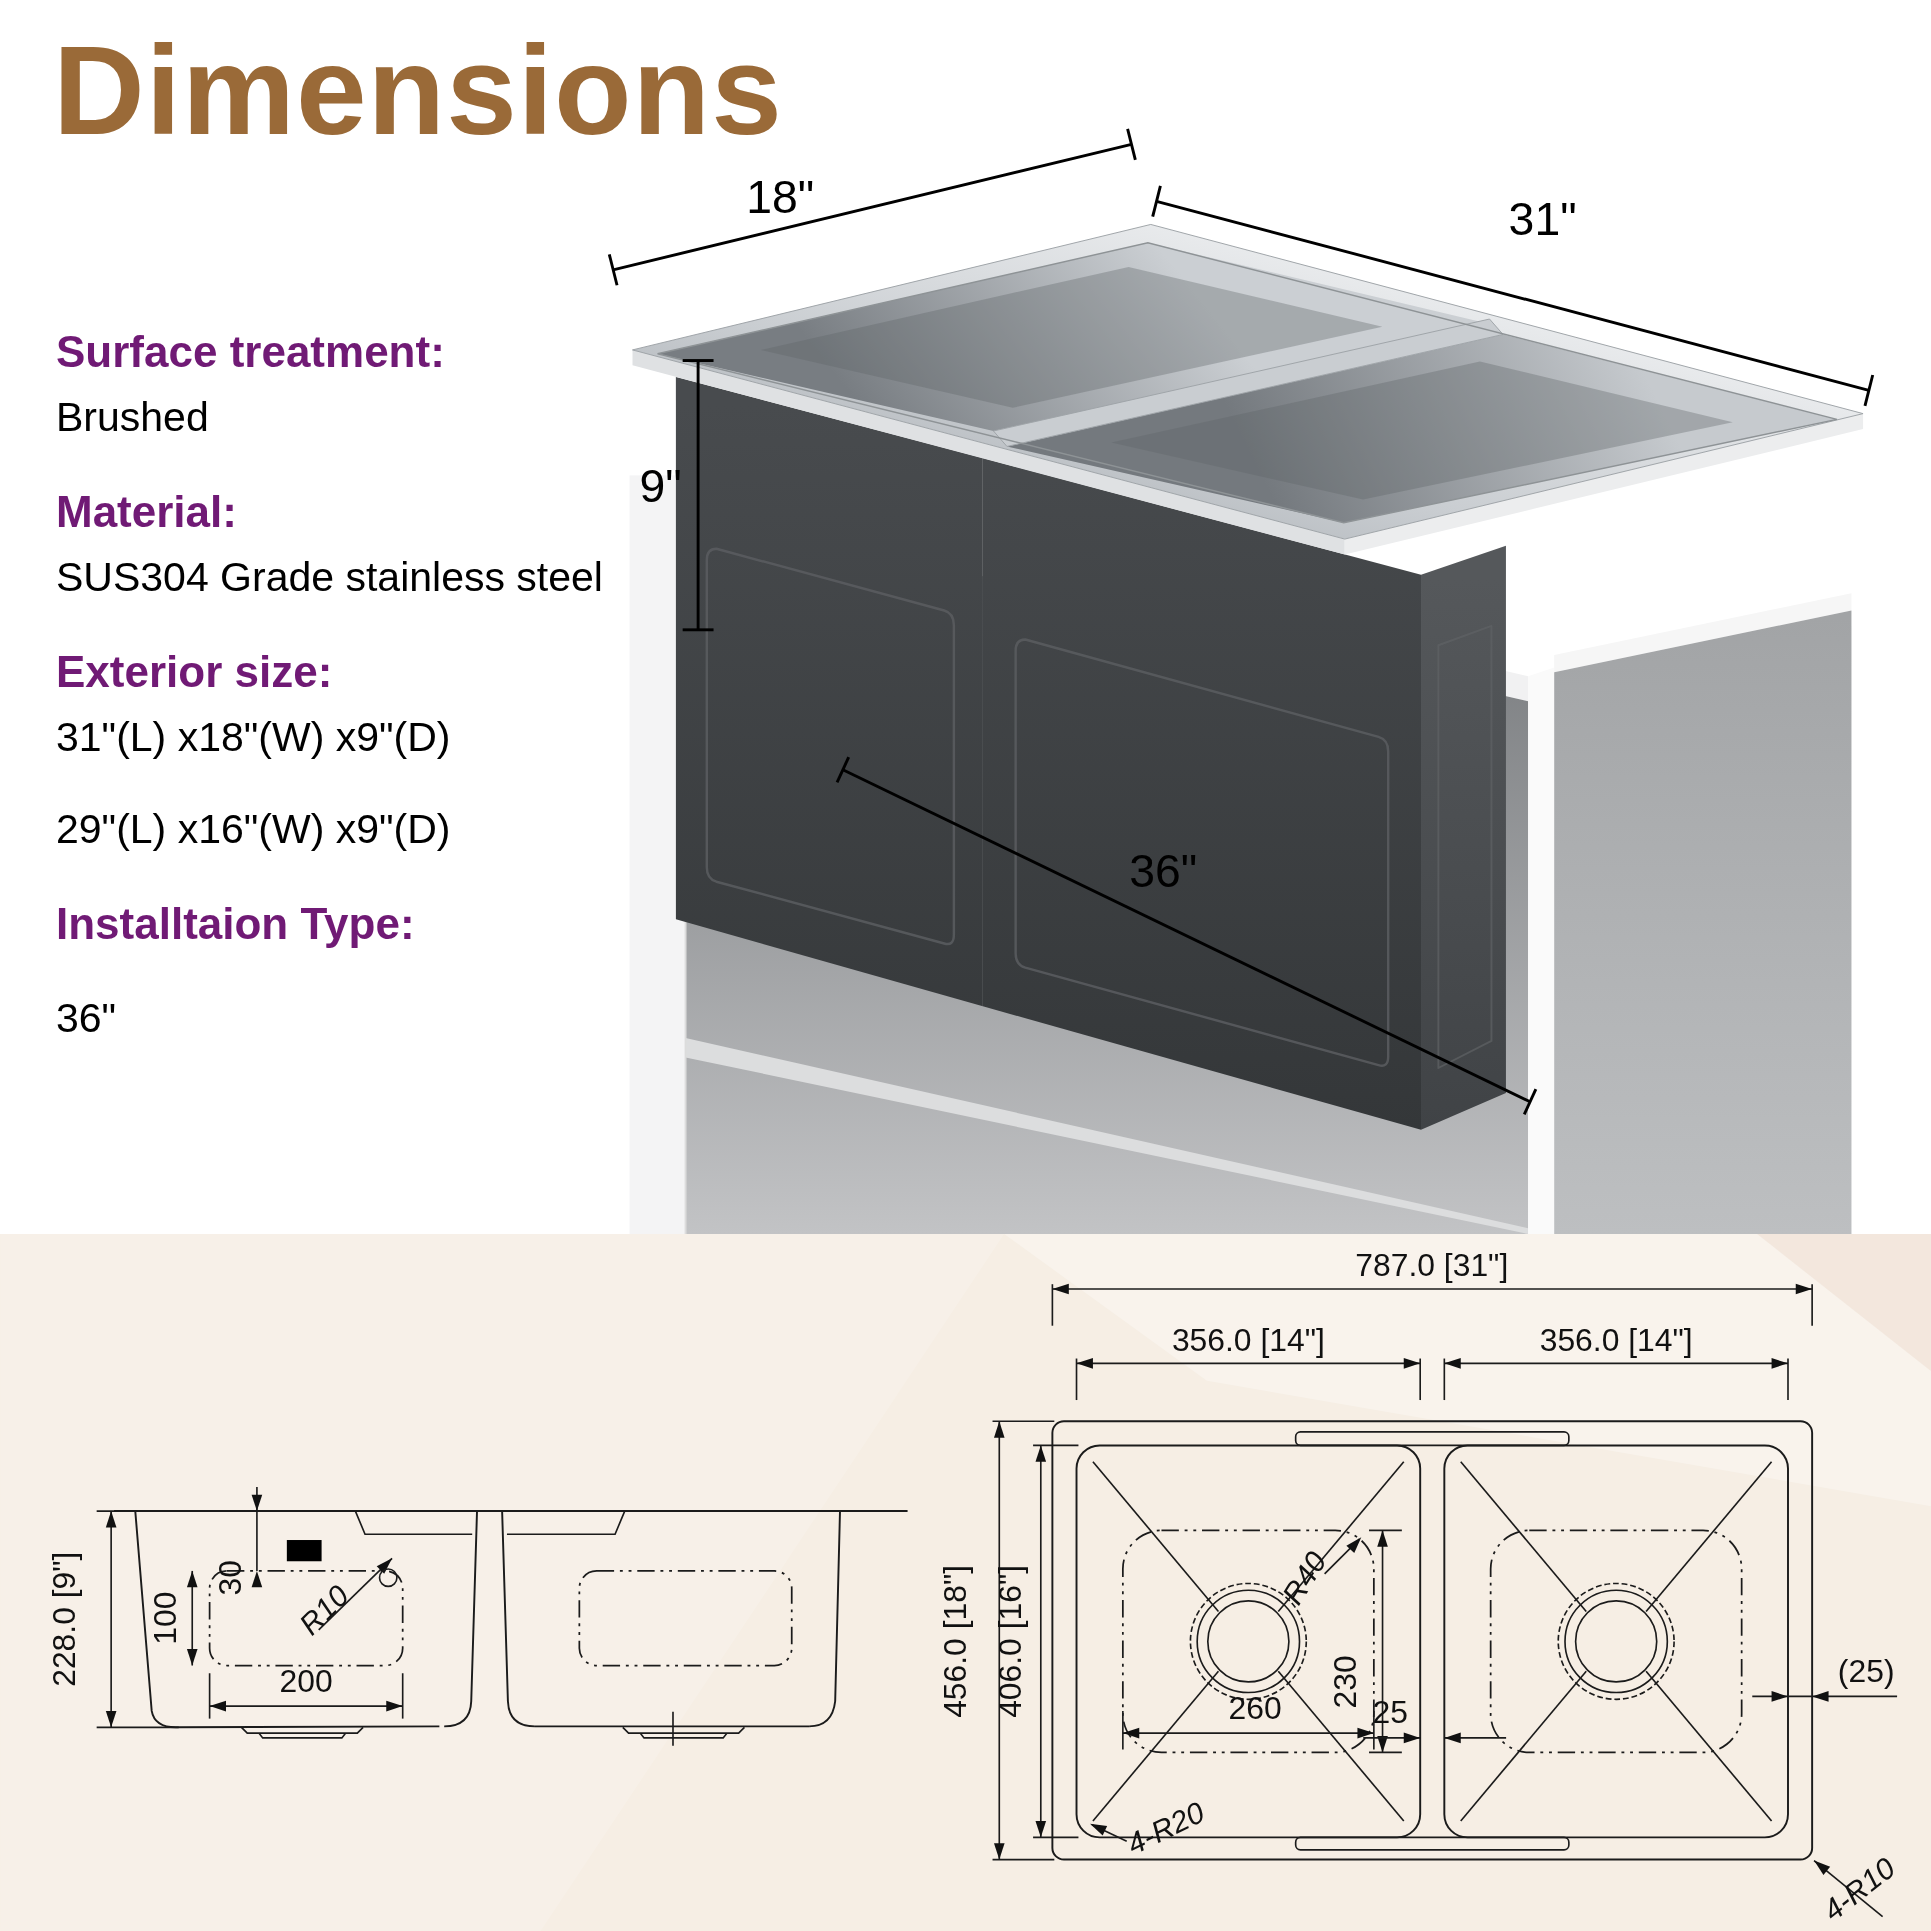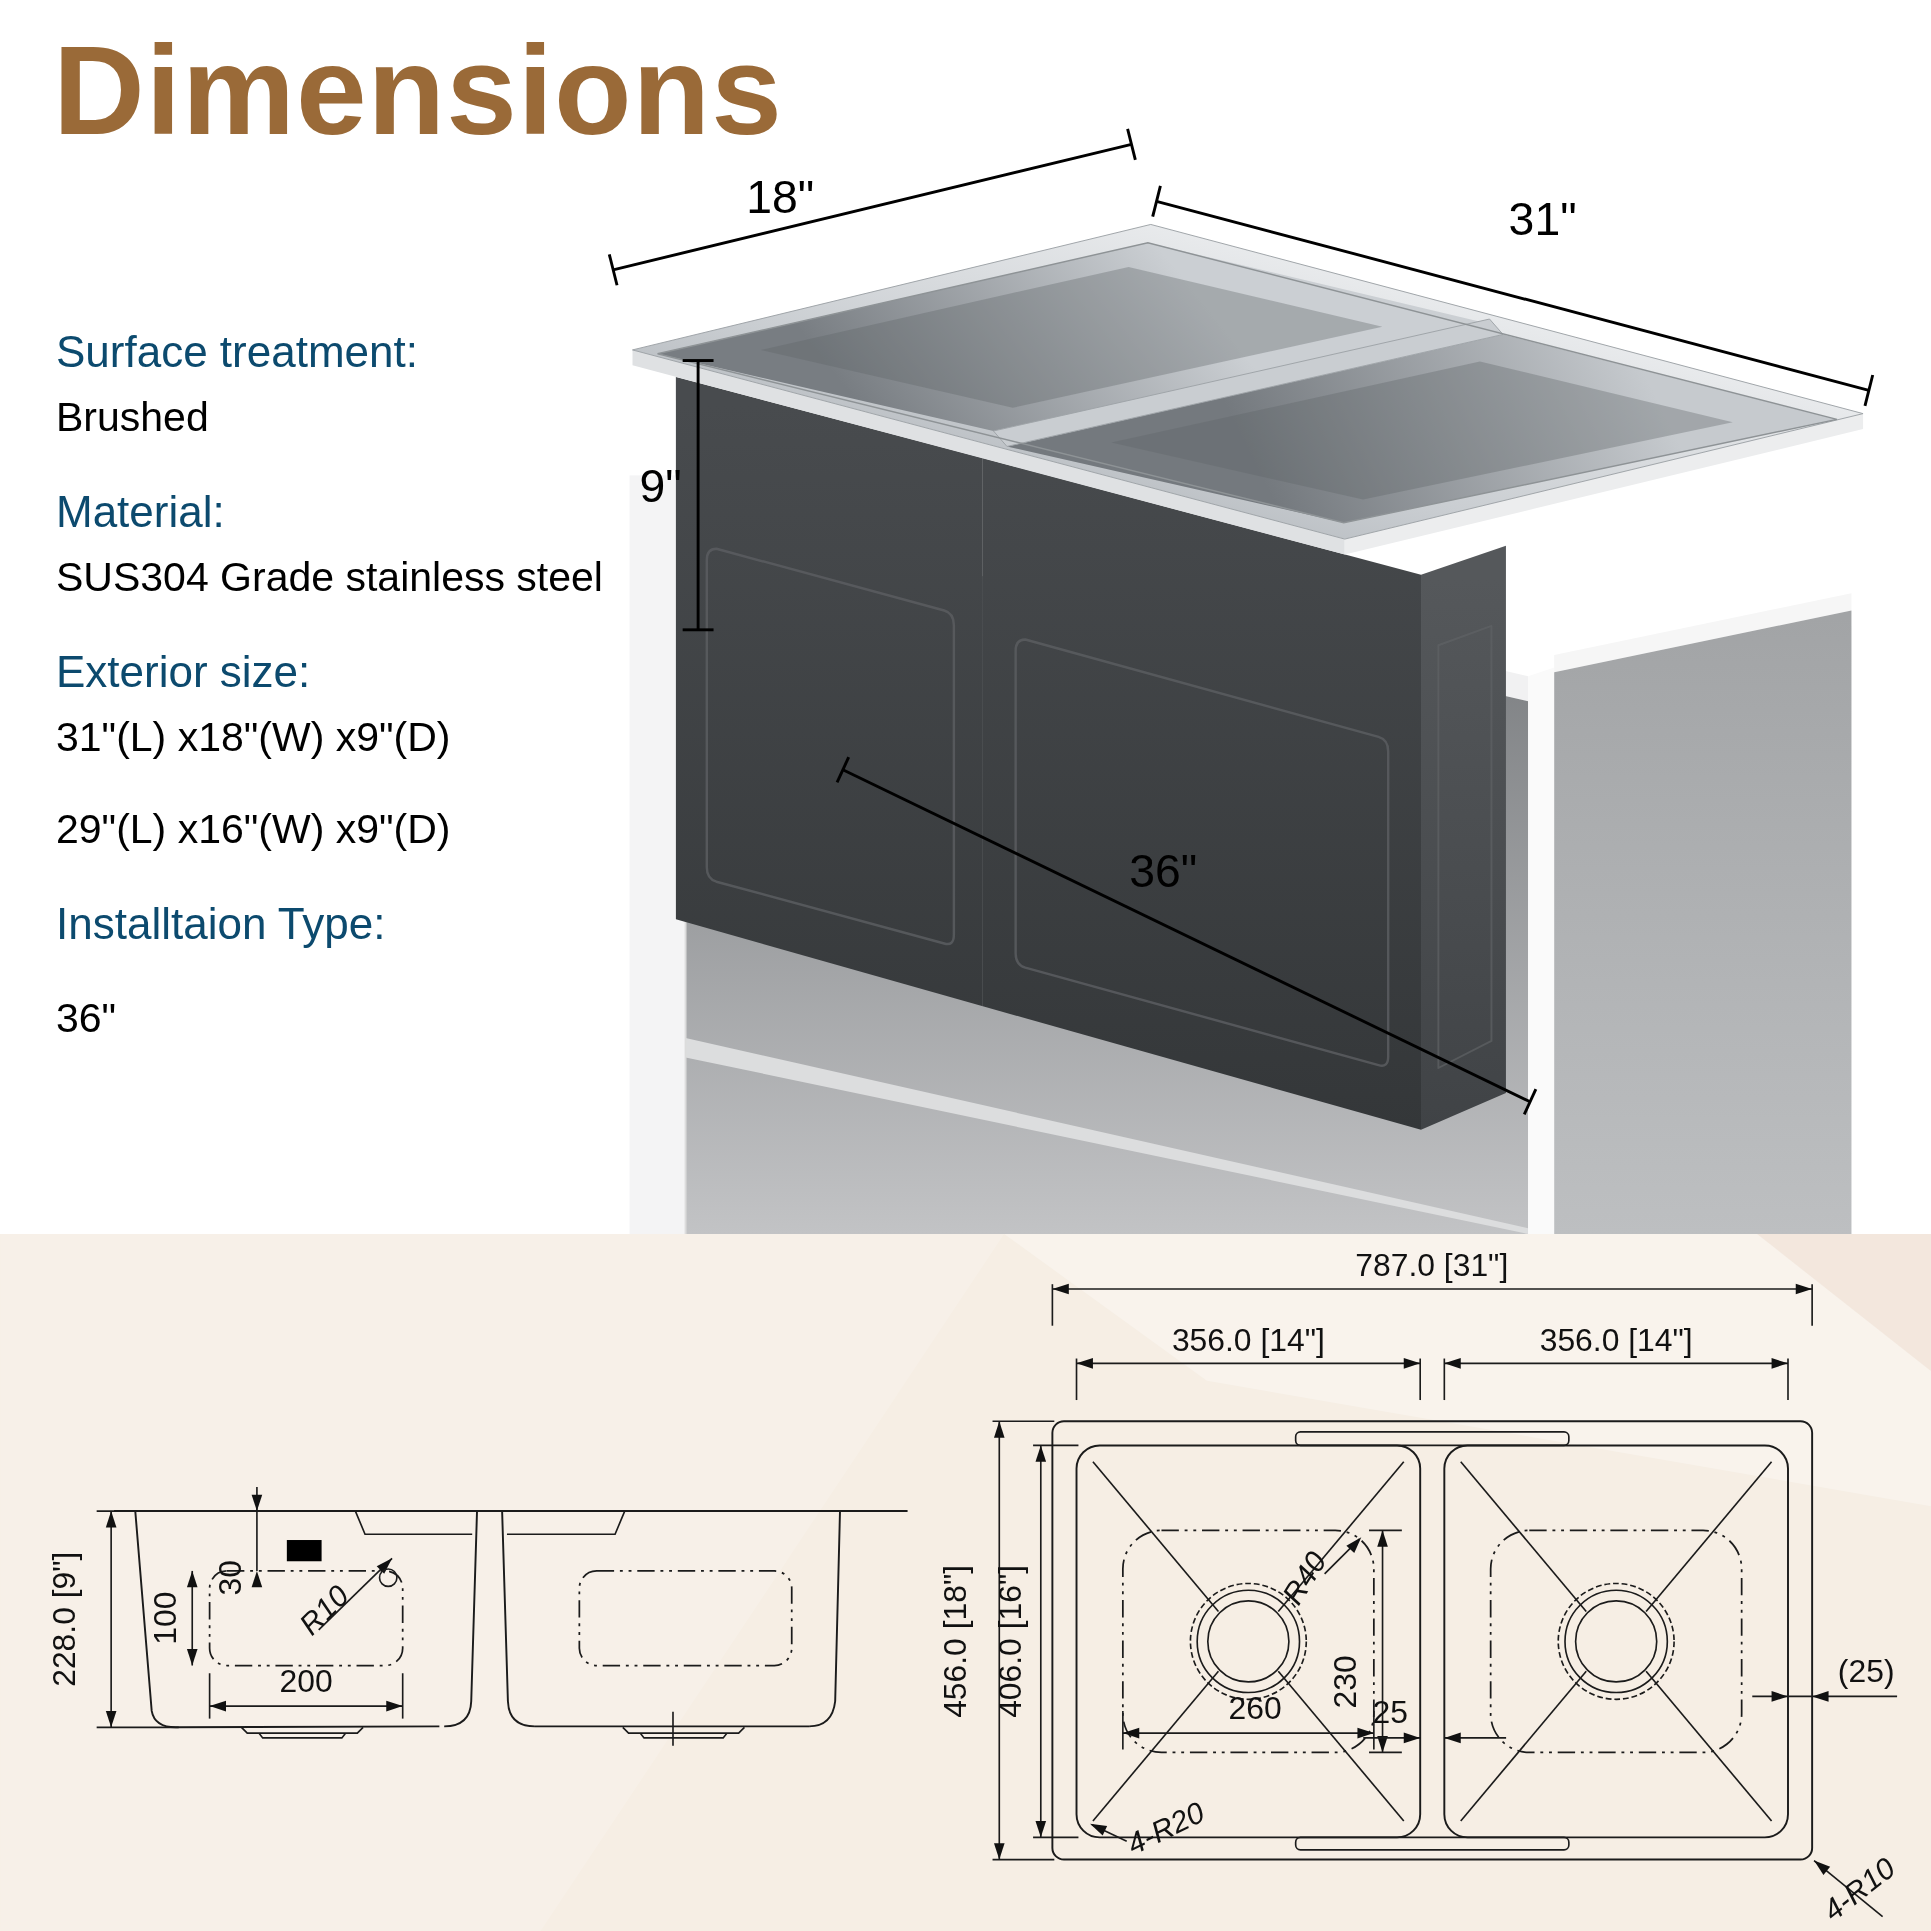--- a/index.html
+++ b/index.html
@@ -4,21 +4,21 @@
 <style>
   html,body{margin:0;padding:0;}
   body{font-family:"Liberation Sans",sans-serif;}
   .page{position:relative;width:1931px;height:1931px;background:#ffffff;overflow:hidden;}
   .top-section{position:absolute;left:0;top:0;width:1574px;height:1234px;background:#ffffff;}
   .bottom-section{position:absolute;left:0;top:1234px;width:1931px;height:697px;background:#F6EEE4;}
   .page-title{position:absolute;left:53px;top:17.4px;font-size:127px;font-weight:bold;color:#9A6A38;letter-spacing:1px;}
   .page-subtitle{position:absolute;left:56px;top:166px;font-size:55px;font-weight:bold;color:#000;}
   .specs{position:absolute;left:56px;top:326px;width:599px;}
   .spec{margin-bottom:45px;}
-  .spec-label{font-size:44px;font-weight:normal;color:#0c4a6e;line-height:1.18;}
+  .spec-label{font-size:44px;font-weight:bold;color:#701a75;line-height:1.18;}
   .spec-value{font-size:41px;color:#000;margin-top:16px;line-height:1.15;}
   svg text{font-family:"Liberation Sans",sans-serif;}
   .dim3d{font-size:48px;fill:#000;}
   .cadtxt{font-size:33px;fill:#111;}
   .cadrad{font-size:31px;font-style:italic;fill:#111;}
   .cadline{stroke:#1b1b1b;stroke-width:1.7;fill:none;}
   .cadthick{stroke:#1b1b1b;stroke-width:2;fill:none;}
   .cadsash{stroke:#1b1b1b;stroke-width:1.8;fill:none;stroke-dasharray:18 6 3 6 3 6;}
   .dline{stroke:#000;stroke-width:3;fill:none;}
 </style>

